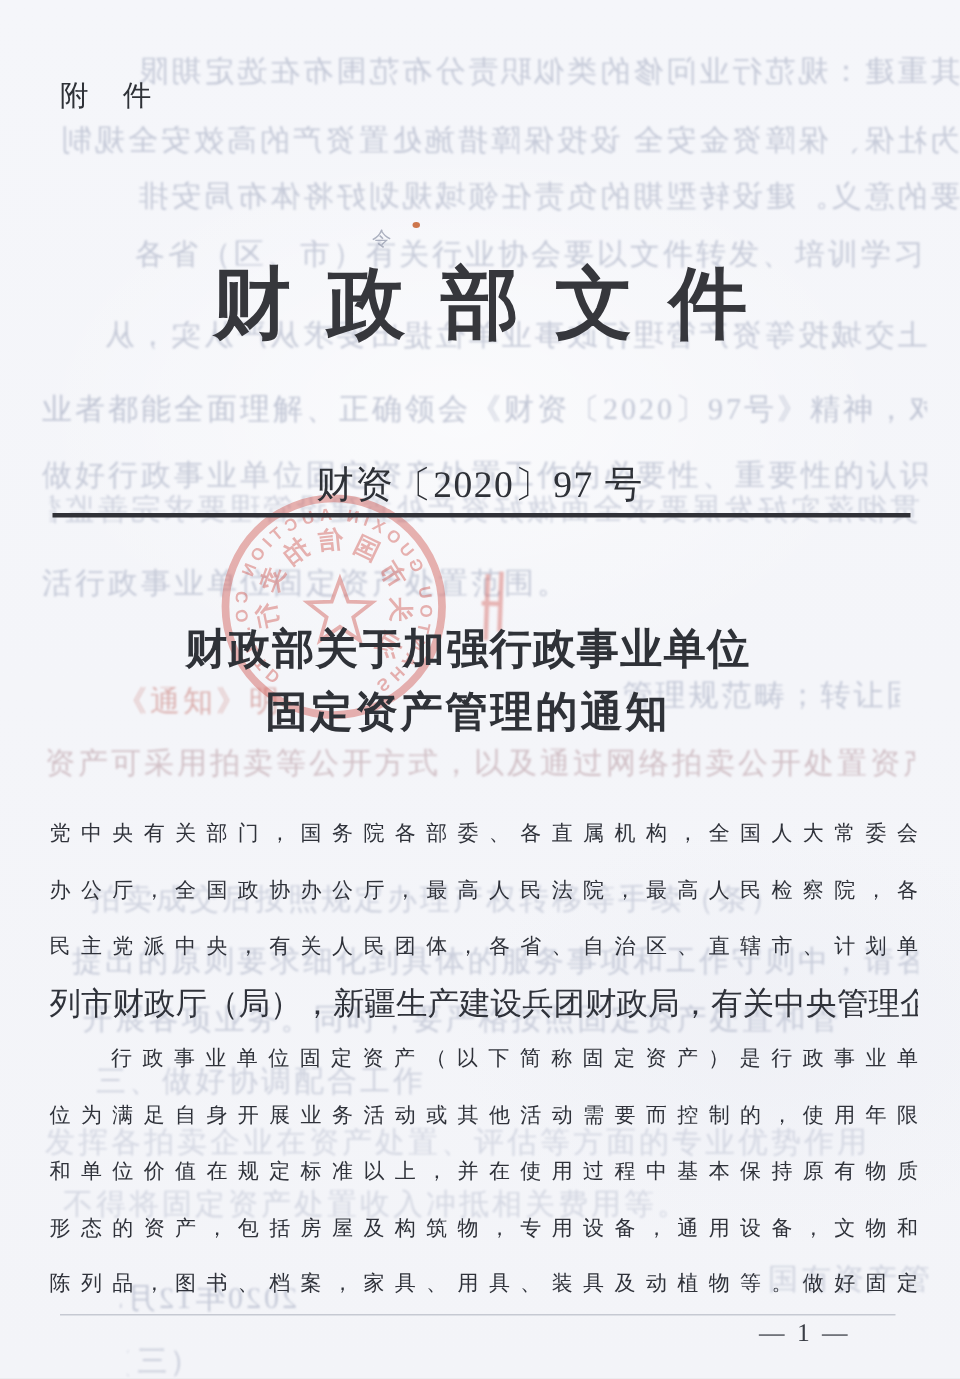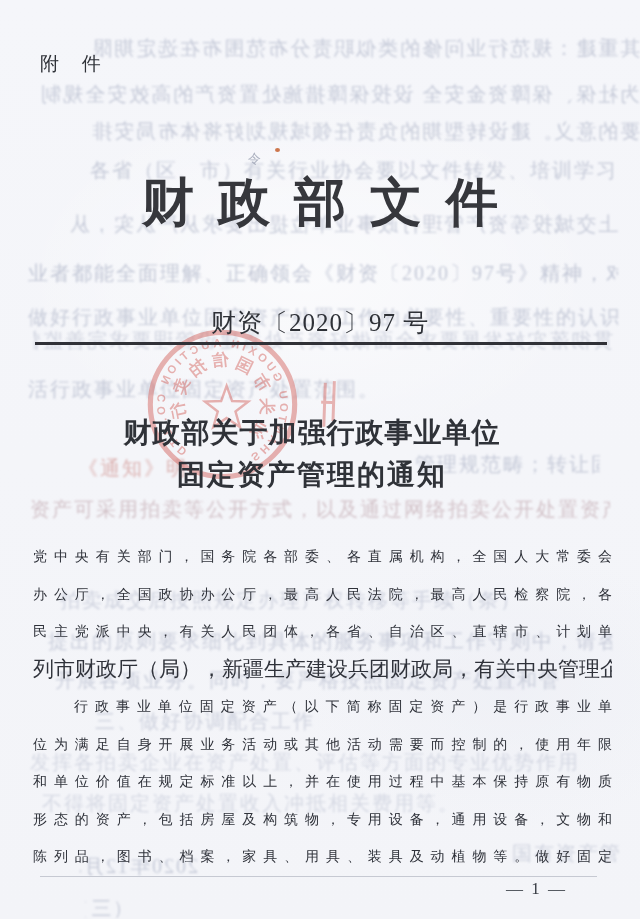--- a/index.html
+++ b/index.html
@@ -75,21 +75,21 @@
       <div class="ghost" style="top: 263px; left: 28px; width: 590px; opacity: 0.55;">业者都能全面理解、正确领会《财资〔2020〕97号》精神，对配合</div>
       <div class="ghost" style="top: 307px; left: 28px; width: 590px;">做好行政事业单位固定资产处置工作的必要性、重要性的认识，</div>
       <div class="ghost mir" style="top: 330px; left: 33px; width: 580px; opacity: 0.4;">贯彻落实好发展要求全面做好资产处置建设管理要求完善监督</div>
       <div class="ghost" style="top: 379px; left: 28px; width: 365px;">活行政事业单位固定资产处置范围。</div>
       <div class="ghost" style="top: 458px; left: 78px; width: 108px; color: rgb(196, 112, 106);">《通知》明确</div>
       <div class="ghost" style="top: 454px; left: 415px; width: 185px; opacity: 0.5;">管理规范畴；转让固定</div>
       <div class="ghost" style="top: 499px; left: 30px; width: 580px; opacity: 0.5; color: rgb(176, 142, 150);">资产可采用拍卖等公开方式，以及通过网络拍卖公开处置资产</div>
       <div class="ghost" style="top: 590px; left: 60px; width: 460px; opacity: 0.4;">拍卖成交后按照规定办理产权转移等手续（条）可予以</div>
       <div class="ghost" style="top: 631px; left: 48px; width: 564px; opacity: 0.45;">提出的原则要求细化到具体的服务事项和工作守则中，请各单位</div>
       <div class="ghost" style="top: 670px; left: 55px; width: 505px; opacity: 0.45;">开展各项业务。同时，要严格按照固定资产处置和管理办法</div>
-      <div class="ghost" style="top: 711px; left: 85px; width: 230px; opacity: 0.4; text-align: right;">三、做好协调配合工作</div>
+      <div class="ghost" style="top: 711px; left: 64px; width: 230px; opacity: 0.4;">三、做好协调配合工作</div>
       <div class="ghost" style="top: 752px; left: 30px; width: 582px; opacity: 0.32;">发挥各拍卖企业在资产处置、评估等方面的专业优势作用</div>
       <div class="ghost" style="top: 793px; left: 30px; width: 430px; opacity: 0.32; text-align: right;">不得将固定资产处置收入冲抵相关费用等。</div>
       <div class="ghost mir" style="top: 856px; left: 80px; width: 118px; opacity: 0.5;">2020年12月3日</div>
       <div class="ghost" style="top: 843px; left: 512px; width: 108px; opacity: 0.38;">国有资产管理</div>
       <div class="ghost mir" style="top: 898px; left: 85px; width: 48px; opacity: 0.45;">（三）</div>
     </div>
 
   <svg class="seal" viewBox="0 0 160 160" aria-hidden="true">
     <defs>
       <path id="sealArcOuter" d="M 80 136 A 56 56 0 1 1 80.01 136"></path>

